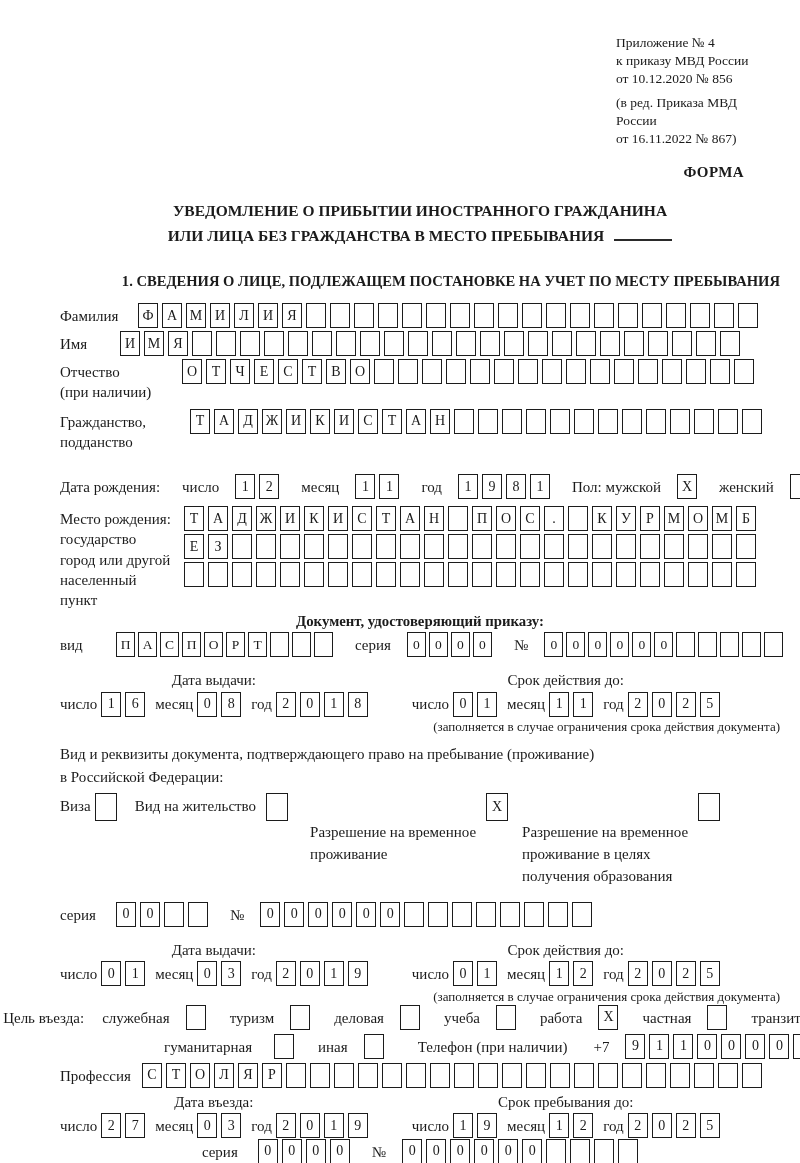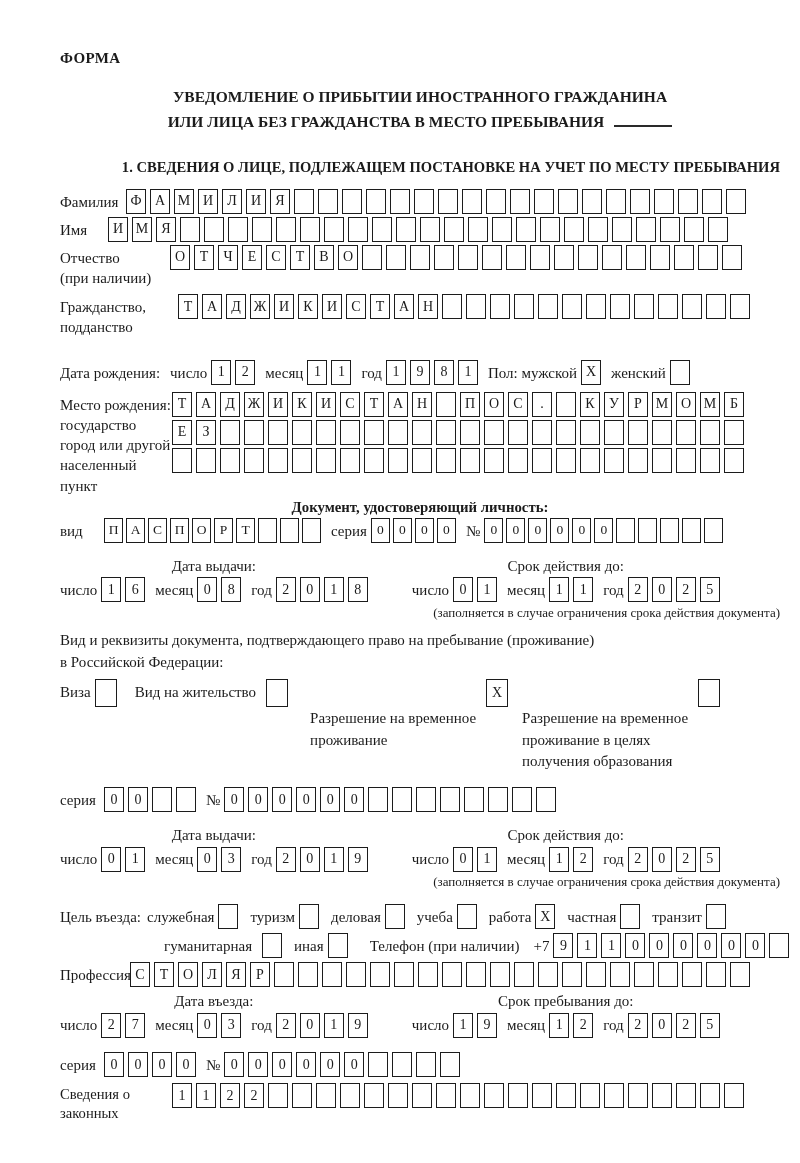--- a/index.html
+++ b/index.html
@@ -5,27 +5,27 @@
   html,body{margin:0;padding:0;background:#fff;}
   .page{
     width:800px;height:1163px;box-sizing:border-box;
     background:#fff;color:#1b1b1b;
     font-family:"Liberation Serif","DejaVu Serif",serif;
     padding:34px 20px 0 60px;overflow:hidden;position:relative;
   }
   
   .hdr{margin-left:556px;font-size:13.5px;line-height:1.34;}
   .hgap{height:6px;}
-  .forma{text-align:left;font-weight:bold;font-size:15px;margin:16px 36px 0 0;letter-spacing:.4px;}
+  .forma{text-align:right;font-weight:bold;font-size:15px;margin:16px 36px 0 0;letter-spacing:.4px;}
   
   .title{text-align:center;font-weight:bold;font-size:15.5px;line-height:1.6;margin-top:18px;}
   .uline{display:inline-block;width:58px;border-bottom:2px solid #2a2a2a;height:.9em;margin-left:10px;}
   .sec-heading{text-align:right;font-weight:bold;font-size:14.6px;margin-top:24px;}
   
-  .frow{display:flex;align-items:flex-start;}
+  .frow{display:flex;align-items:flex-start;gap:12px;}
   .lbl{font-size:15px;line-height:1.35;flex-shrink:0;padding-top:3px;}
   .il{font-size:15px;margin:0 4px 0 10px;line-height:26px;flex-shrink:0;}
   .il0{font-size:15px;line-height:26px;flex-shrink:0;}
   .cells{display:flex;gap:4px;flex-shrink:0;}
   .cell{
     width:18px;height:23px;border:1.5px solid #1c1c1c;background:#fff;
     display:flex;align-items:center;justify-content:center;
     font-size:14px;flex-shrink:0;
   }
   .tight .cells{gap:3px;} .tight .cell{width:17px;font-size:13.5px;}
@@ -40,32 +40,40 @@
   .dline{display:flex;align-items:center;}
   .dline .il{line-height:24px;}
   .note-r{font-size:13px;text-align:right;margin-top:2px;}
   .intro{font-size:15px;line-height:1.5;margin-top:8px;}
   .center-b{text-align:center;font-weight:bold;font-size:14.8px;margin-top:3px;}
   
   .permit-row{display:flex;align-items:flex-start;margin-top:5px;}
   .plabel{font-size:15px;line-height:1.45;text-align:left;margin-top:29px;}
   .ml10{margin-left:10px;}.ml14{margin-left:14px;}.ml18{margin-left:18px;}.ml22{margin-left:22px;}
   .mt2{margin-top:2px;}.mt3{margin-top:3px;}.mt6{margin-top:6px;}
-  .mt8{margin-top:14px;}.mt13{margin-top:13px;}.mt14{margin-top:14px;}.mt22{margin-top:22px;font-family:Liberation Serif, serif;}
+  .mt8{margin-top:0;justify-content:center;}.mt13{margin-top:13px;}.mt14{margin-top:14px;}.mt22{margin-top:22px;font-family:Liberation Serif, serif;}
   .opt{font-size:15px;line-height:26px;margin:0 4px 0 12px;flex-shrink:0;}
   
   .rep-block{display:flex;margin-top:5px;}
   .rep-labels{width:112px;flex-shrink:0;font-size:14.6px;line-height:19px;padding-top:2px;}
   .rep-right{display:flex;flex-direction:column;gap:5px;}
 </style>
 </head>
 <body>
 
 <div class="page">
 
+  <div class="hdr">
+    <div>Приложение № 4</div>
+    <div>к приказу МВД России</div>
+    <div>от 10.12.2020 № 856</div>
+    <div class="hgap"></div>
+    <div>(в ред. Приказа МВД России</div>
+    <div>от 16.11.2022 № 867)</div>
+  </div>
 
   <div class="forma">ФОРМА</div>
 
   <div class="title">
     <div>УВЕДОМЛЕНИЕ О ПРИБЫТИИ ИНОСТРАННОГО ГРАЖДАНИНА</div>
     <div><span>ИЛИ ЛИЦА БЕЗ ГРАЖДАНСТВА В МЕСТО ПРЕБЫВАНИЯ</span><span class="uline"></span></div>
   </div>
 
   <div class="sec-heading">1. СВЕДЕНИЯ О ЛИЦЕ, ПОДЛЕЖАЩЕМ ПОСТАНОВКЕ НА УЧЕТ ПО МЕСТУ ПРЕБЫВАНИЯ</div>
 
@@ -310,21 +318,21 @@
           <div class="cell"></div>
           <div class="cell"></div>
           <div class="cell"></div>
           <div class="cell"></div>
           <div class="cell"></div>
           <div class="cell"></div>
         </div>
     </div>
   </div>
 
-  <div class="center-b">Документ, удостоверяющий личность:</div>
+  <div class="center-b">Документ, удостоверяющий приказу:</div>
 
   <div class="frow mt2 tight">
     <span class="il0" style="width:44px">вид</span>
     <div class="cells">
         <div class="cell">П</div>
         <div class="cell">А</div>
         <div class="cell">С</div>
         <div class="cell">П</div>
         <div class="cell">О</div>
         <div class="cell">Р</div>

